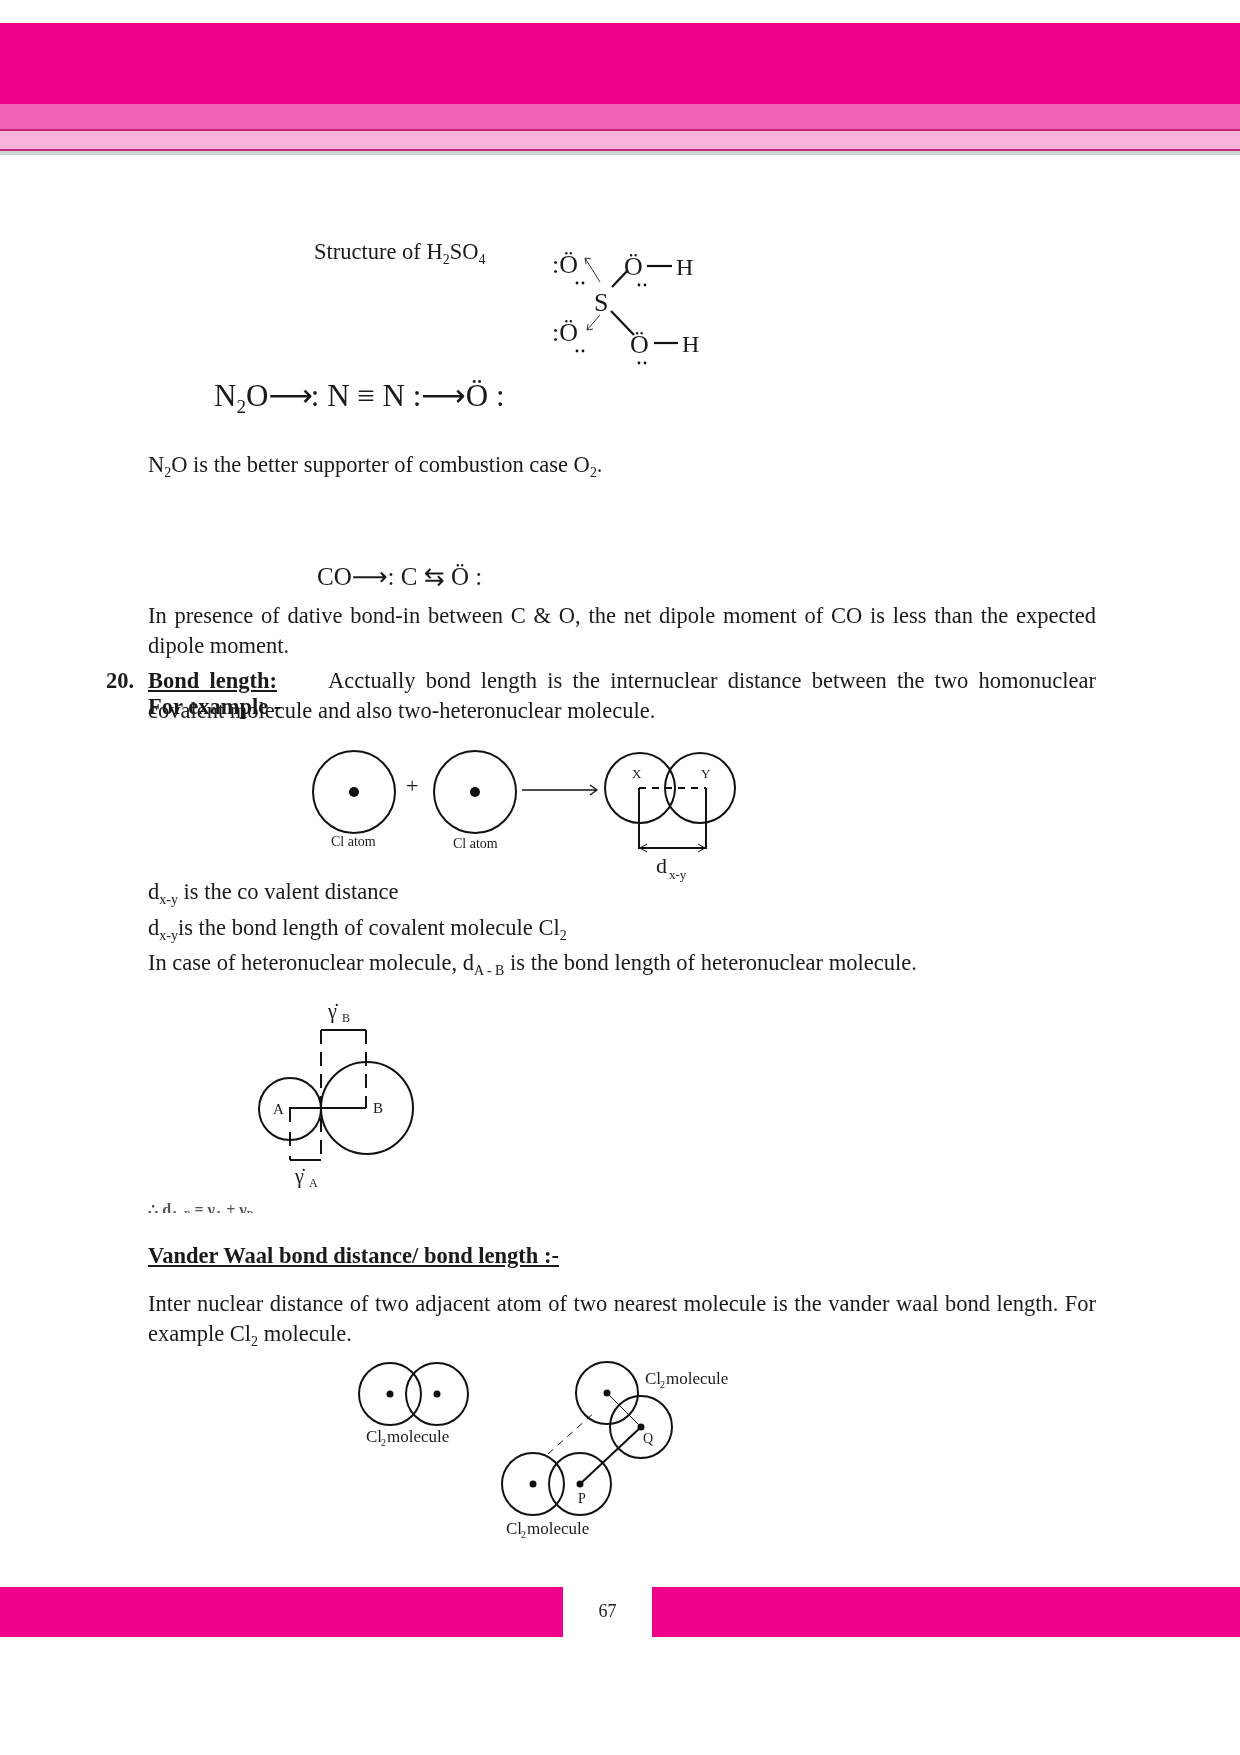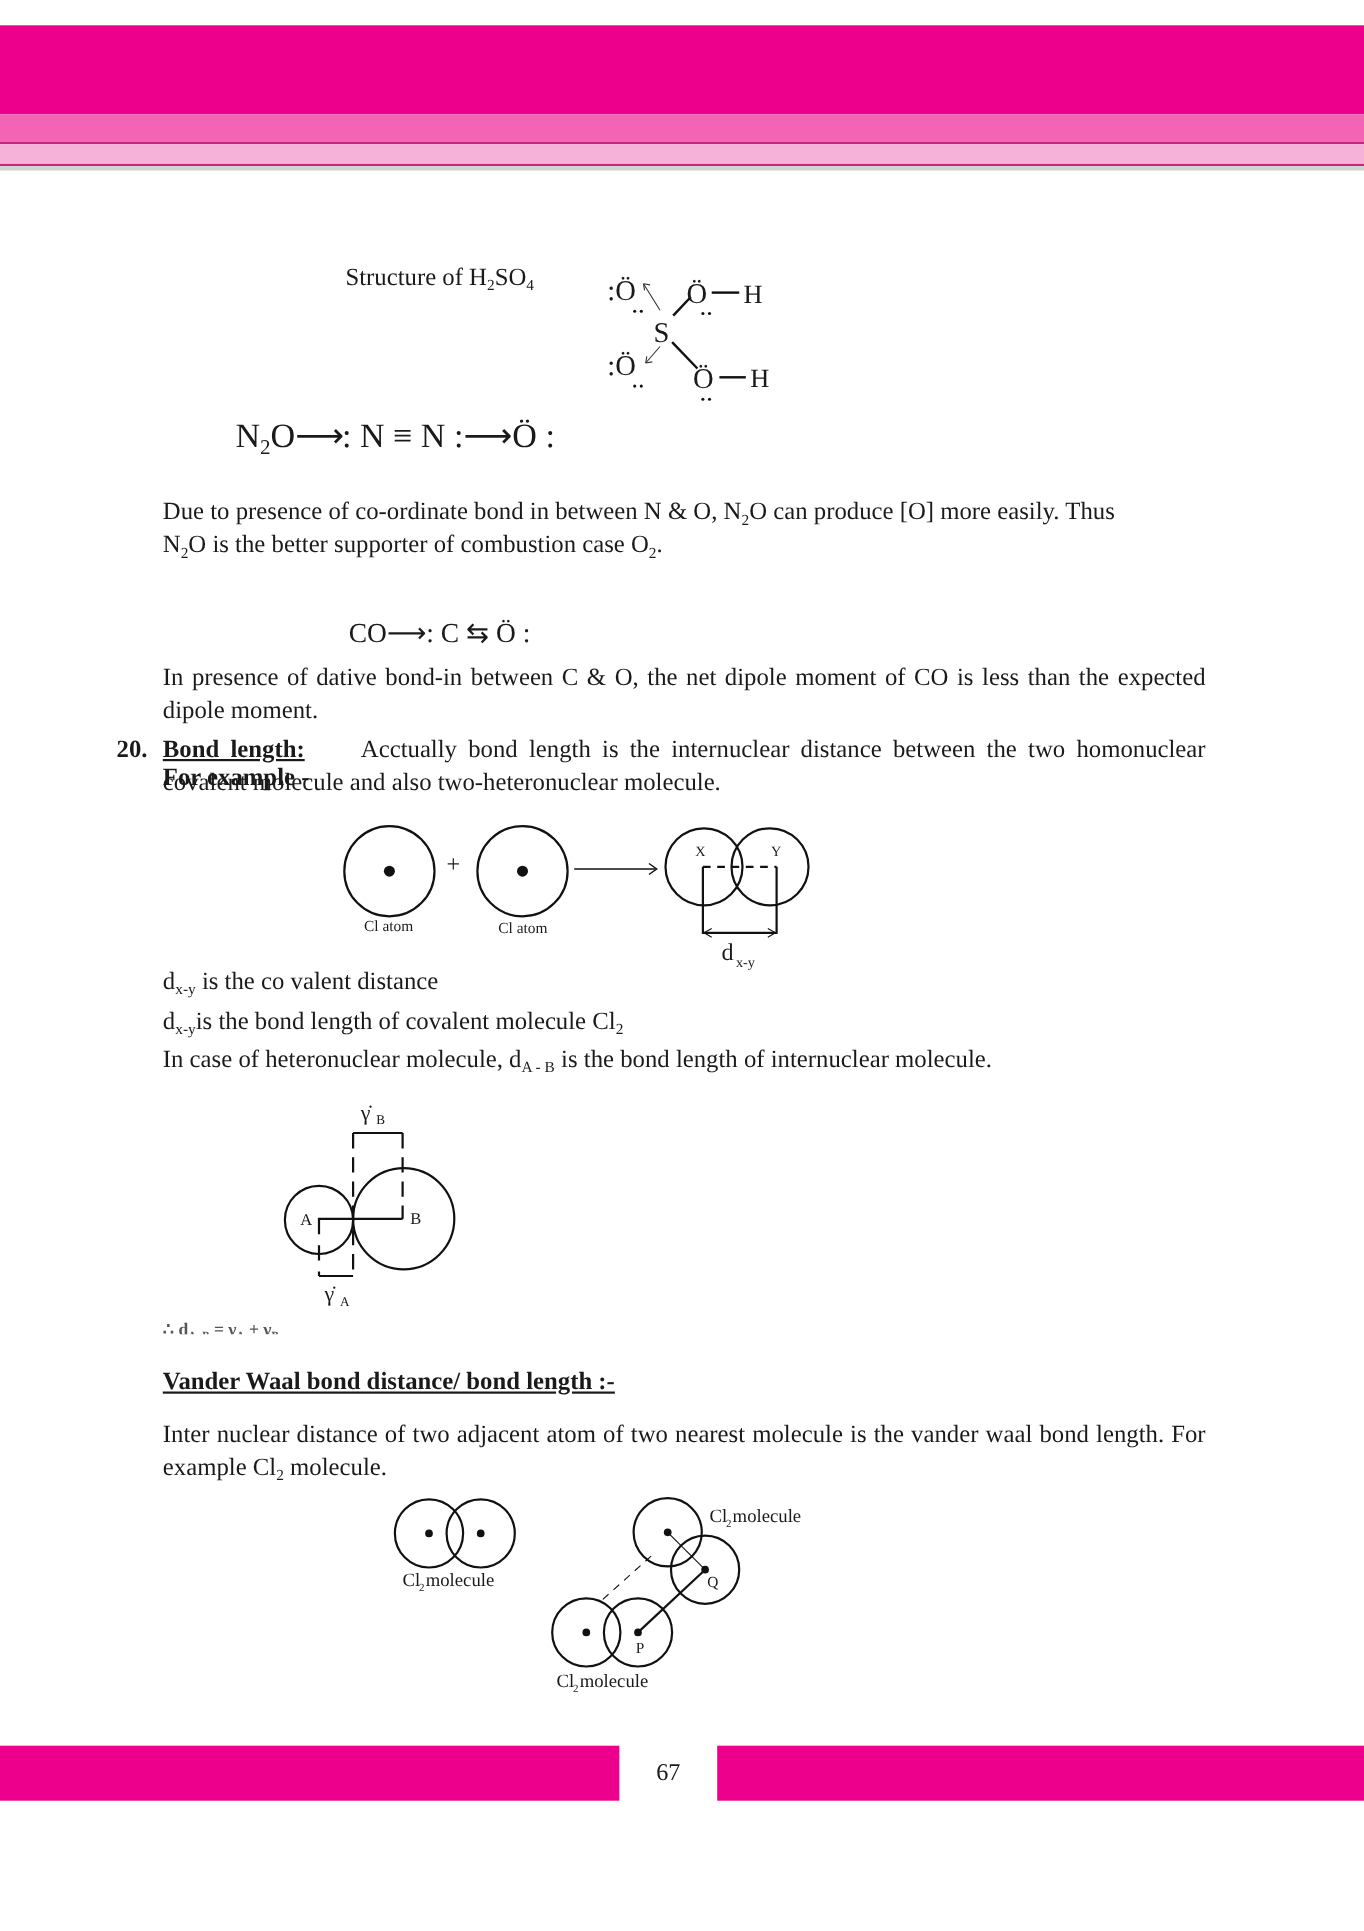--- a/index.html
+++ b/index.html
@@ -55,21 +55,20 @@
     <circle cx="639" cy="363" r="1.4" fill="#111"></circle>
       <circle cx="645" cy="363" r="1.4" fill="#111"></circle>
   </svg>
 </div>
 
 <div class="txt" style="left:214px;top:381px;font-size:31px;">
   <span>N</span><sub>2</sub><span>O</span><span style="letter-spacing:-2px;">⟶</span><span>: N ≡ N :</span><span>⟶</span><span>Ö :</span>
 </div>
 
 <div class="txt" style="left:148px;top:450px;width:948px;">
-  <div><span>Due to presence of co-ordinate bond in between N &amp; O, N</span><sub>2</sub><span>O can produce [O] more easily. Thus</span></div>
   <div><span>N</span><sub>2</sub><span>O is the better supporter of combustion case O</span><sub>2</sub><span>.</span></div>
 </div>
 
 <div class="txt" style="left:317px;top:562px;font-size:25px;text-align:center;">
   <span>CO</span><span>⟶</span><span>: C ⇆ Ö :</span>
 </div>
 
 <div class="txt just" style="left:148px;top:601px;width:948px;">In presence of dative bond-in between C &amp; O, the net dipole moment of CO is less than the expected dipole moment.</div>
 
 <div class="txt" style="left:106px;top:666px;font-weight:bold;">20.</div>
@@ -103,21 +102,21 @@
   </svg>
 </div>
 
 <div class="txt" style="left:148px;top:877px;">
   <span>d</span><sub class="small">x-y</sub><span> is the co valent distance</span>
 </div>
 <div class="txt" style="left:148px;top:913px;">
   <span>d</span><sub class="small">x-y</sub><span>is the bond length of covalent molecule Cl</span><sub>2</sub>
 </div>
 <div class="txt" style="left:148px;top:948px;">
-  <span>In case of heteronuclear molecule, d</span><sub class="small">A - B</sub><span> is the bond length of internuclear molecule.</span>
+  <span>In case of heteronuclear molecule, d</span><sub class="small">A - B</sub><span> is the bond length of heteronuclear molecule.</span>
 </div>
 
 <div class="abs" style="left:0;top:0;width:1240px;height:1230px;">
   <svg width="1240" height="1230">
     <circle cx="290" cy="1109" r="31" fill="none" stroke="#111" stroke-width="2"></circle>
     <circle cx="367" cy="1108" r="46" fill="none" stroke="#111" stroke-width="2"></circle>
     <text x="273" y="1114" font-size="15">A</text>
     <text x="373" y="1113" font-size="15">B</text>
     <line x1="289" y1="1108" x2="366" y2="1108" stroke="#111" stroke-width="2"></line>
     <line x1="290" y1="1108" x2="290" y2="1160" stroke="#111" stroke-width="2" stroke-dasharray="14,10"></line>
@@ -168,13 +167,13 @@
     <line x1="548" y1="1454" x2="596" y2="1411" stroke="#111" stroke-width="1" stroke-dasharray="7,6"></line>
     <text x="578" y="1503" font-size="14">P</text>
     <text x="506" y="1534" font-size="17">Cl</text>
     <text x="521" y="1538" font-size="10">2</text>
     <text x="527" y="1534" font-size="17"> molecule</text>
   </svg>
 </div>
 
 <div class="abs" style="left:0;top:1587px;width:563px;height:50px;background:#ec008c;"></div>
 <div class="abs" style="left:652px;top:1587px;width:588px;height:50px;background:#ec008c;"></div>
-<div class="abs" style="left:563px;top:1596px;width:89px;text-align:center;font-size:22px;line-height:30px;">67</div>
+<div class="abs" style="left:563px;top:1596px;width:89px;text-align:center;font-size:18px;line-height:30px;">67</div>
 
 </body></html>

